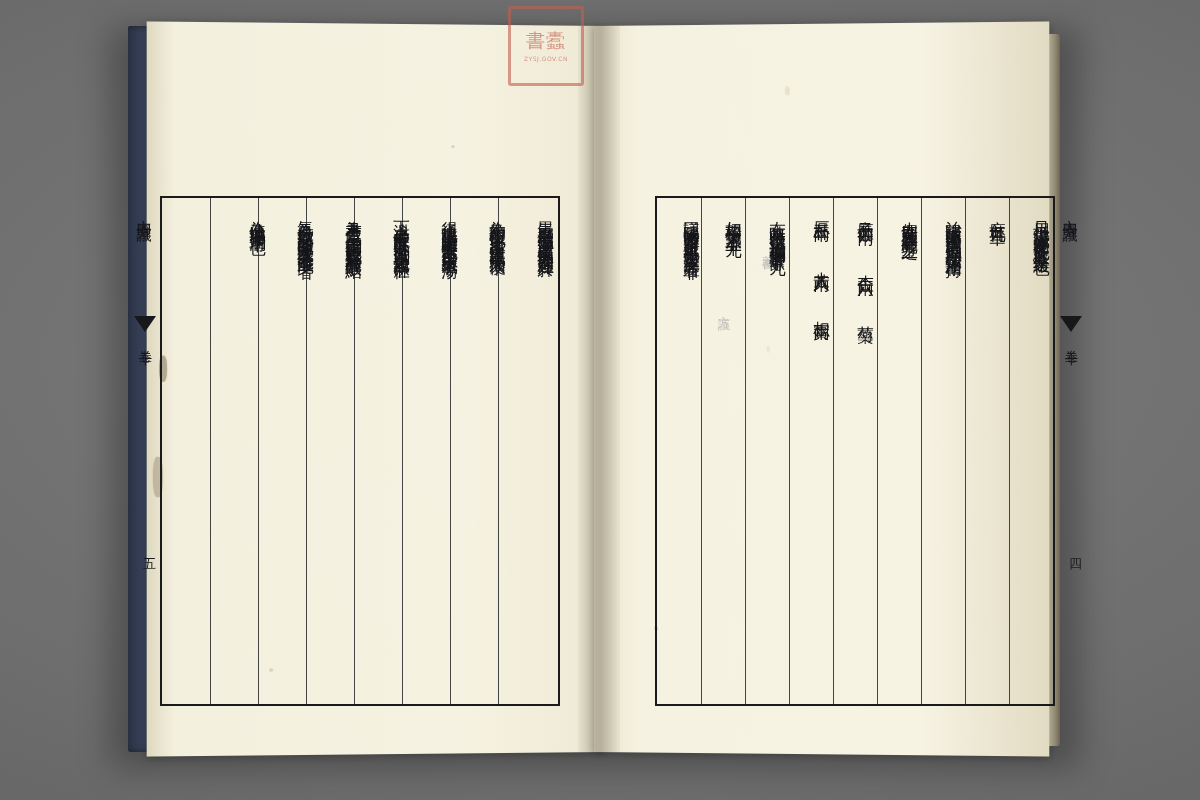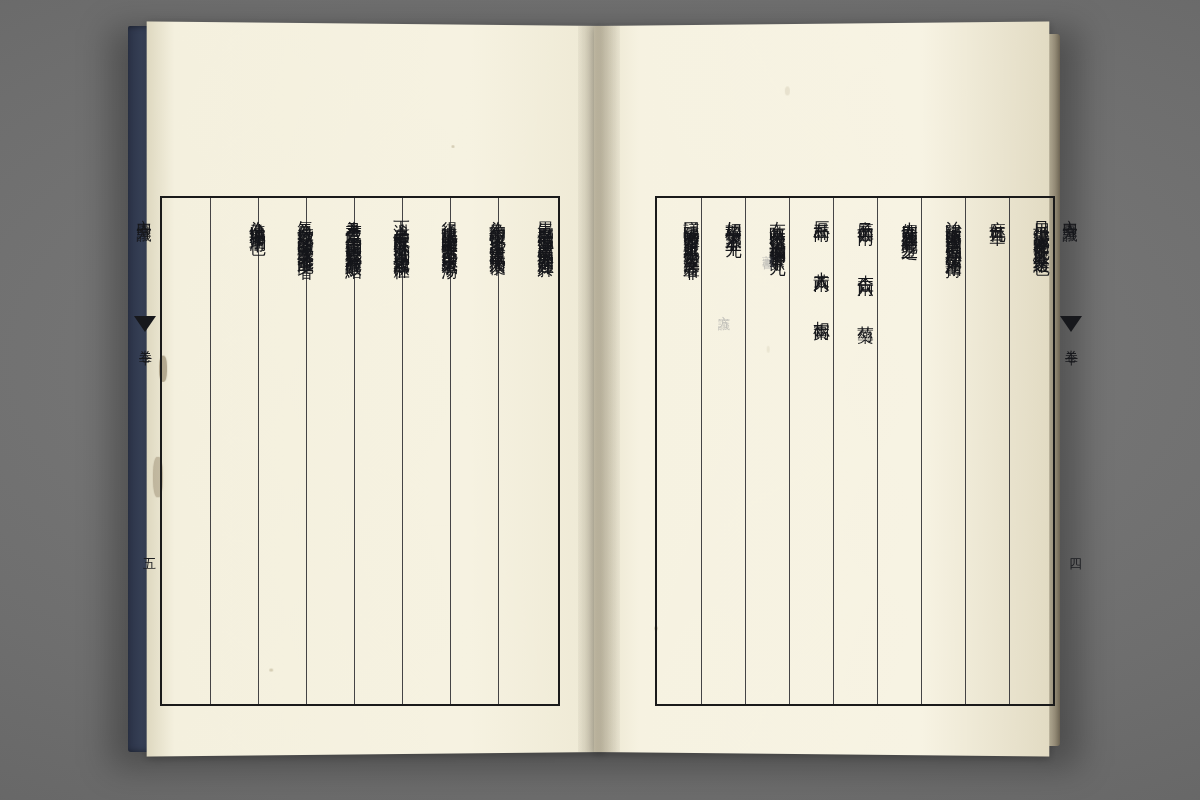--- a/index.html
+++ b/index.html
@@ -276,13 +276,17 @@
   <div class="vcol" style="left:658px;top:202px;height:498px;width:42px;">議曰趺陽脈者乃脾胃之脈也脈不當浮今反浮者若非</div>
 
   <div class="vcol ghost" style="left:700px;top:300px;height:300px;width:30px;">方議</div>
   <div class="vcol ghost" style="left:744px;top:240px;height:300px;width:30px;">藏書</div>
 
   <div class="spine-title" style="left:1060px;top:208px;font-size:15px;">內臺方議</div>
   <div class="fishtail" style="left:1060px;top:316px;"></div>
   <div class="spine-title" style="left:1062px;top:340px;font-size:13px;">卷十二</div>
   <div class="folio" style="left:1066px;top:548px;">四</div>
 
+  <div class="seal">
+    <div class="glyphs">書蠹</div>
+    <div class="url">ZYSJ.GOV.CN</div>
+  </div>
 </div>
 
 </body></html>

